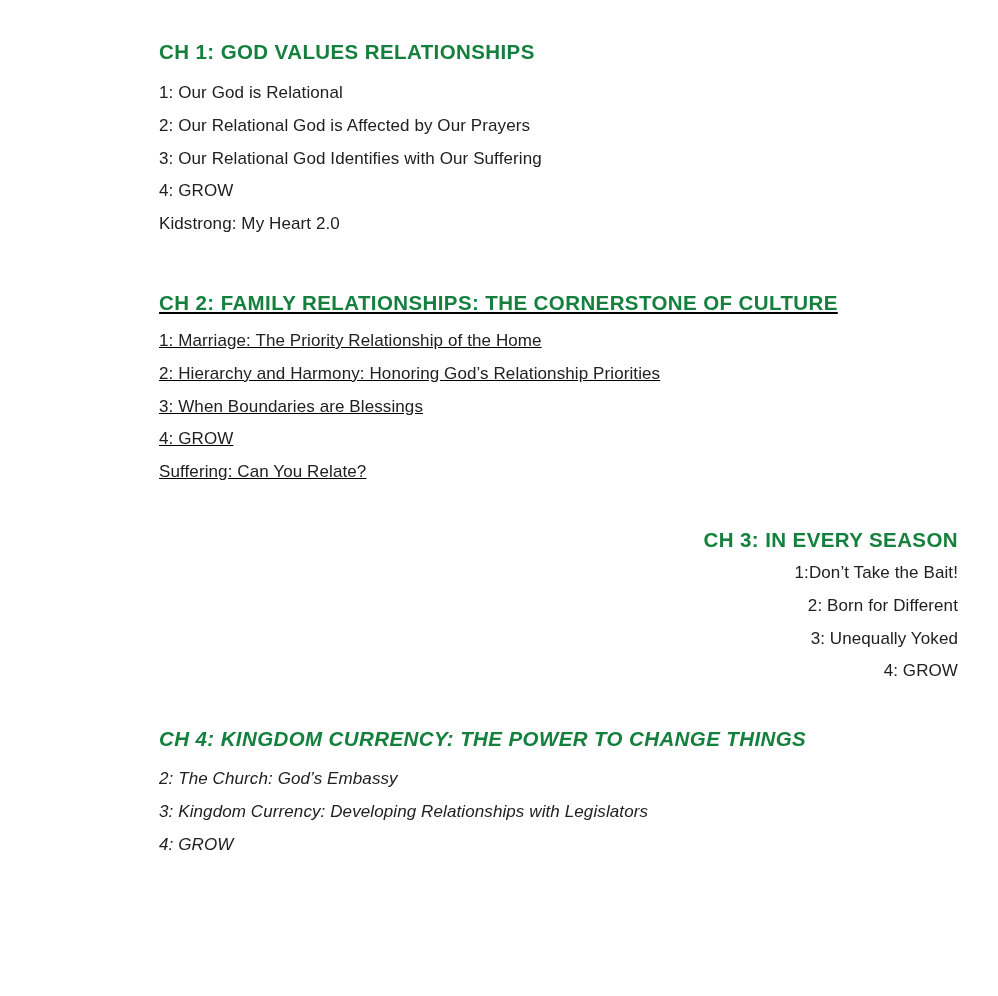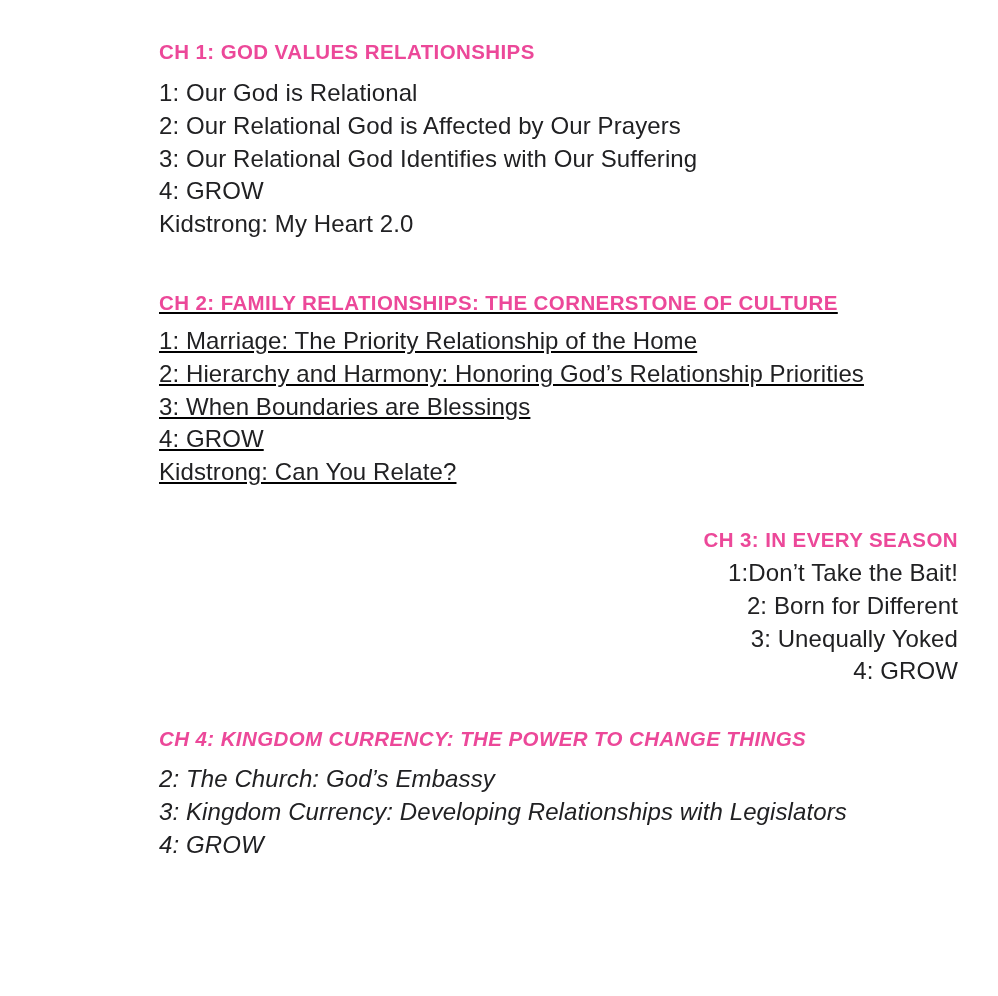--- a/index.html
+++ b/index.html
@@ -14,30 +14,30 @@
     box-sizing: border-box;
     padding: 35px 40px 0 159px;
     background: #ffffff;
     font-family: "Liberation Sans", sans-serif;
     overflow: hidden;
   }
   .toc-section {
     margin: 0;
   }
   .section-heading {
-    color: #ec4899;
+    color: #15803d;
     font-size: 20.5px;
     font-weight: 700;
     letter-spacing: 0.4px;
     line-height: 33px;
     white-space: nowrap;
   }
   .toc-item {
     color: #212123;
-    font-size: 24px;
+    font-size: 17px;
     font-weight: 400;
     letter-spacing: 0.1px;
     line-height: 32.8px;
     white-space: nowrap;
   }
   
   .sec-1 .section-heading { margin: 0 0 9px 0; }
   .sec-2 { margin-top: 45px; text-decoration: underline; }
   .sec-2 .section-heading { margin: 0 0 6px 0; }
   .sec-3 { margin-top: 34px; text-align: right; }
@@ -58,21 +58,21 @@
     <div class="toc-item">4: GROW</div>
     <div class="toc-item">Kidstrong: My Heart 2.0</div>
   </div>
 
   <div class="toc-section sec-2">
     <div class="section-heading">CH 2: FAMILY RELATIONSHIPS: THE CORNERSTONE OF CULTURE</div>
     <div class="toc-item">1: Marriage: The Priority Relationship of the Home</div>
     <div class="toc-item">2: Hierarchy and Harmony: Honoring God’s Relationship Priorities</div>
     <div class="toc-item">3: When Boundaries are Blessings</div>
     <div class="toc-item">4: GROW</div>
-    <div class="toc-item">Kidstrong: Can You Relate?</div>
+    <div class="toc-item">Suffering: Can You Relate?</div>
   </div>
 
   <div class="toc-section sec-3">
     <div class="section-heading">CH 3: IN EVERY SEASON</div>
     <div class="toc-item">1:Don’t Take the Bait!</div>
     <div class="toc-item">2: Born for Different</div>
     <div class="toc-item">3: Unequally Yoked</div>
     <div class="toc-item">4: GROW</div>
   </div>
 

